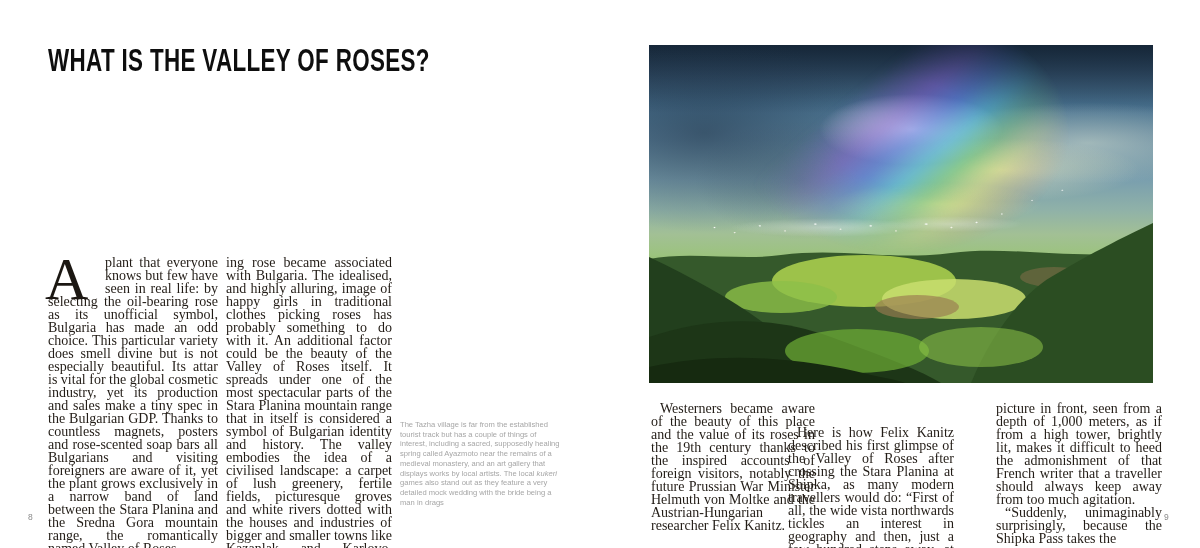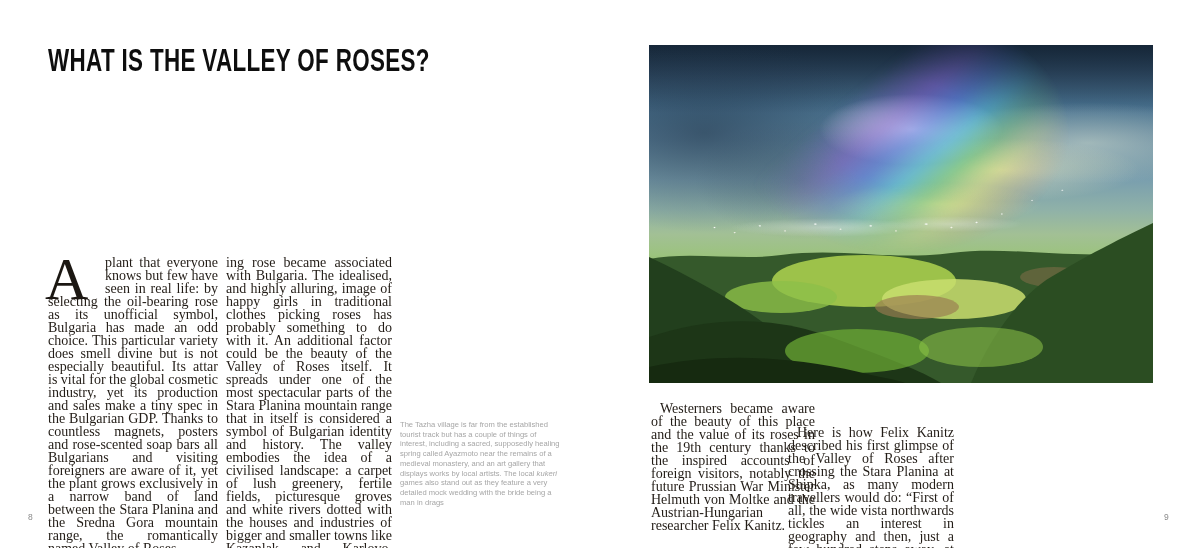--- a/index.html
+++ b/index.html
@@ -157,18 +157,20 @@
 
     <div class="col" id="col3">
       <p class="indent">Westerners became aware of the beauty of this place and the value of its roses in the 19th century thanks to the inspired accounts of foreign visitors, notably the future Prussian War Minister Helmuth von Moltke and the Austrian-Hungarian researcher Felix Kanitz.</p>
     </div>
 
     <div class="col" id="col4">
       <p class="indent">Here is how Felix Kanitz described his first glimpse of the Valley of Roses after crossing the Stara Planina at Shipka, as many modern travellers would do: “First of all, the wide vista northwards tickles an interest in geography and then, just a few hundred steps away, at the sight of the southern</p>
     </div>
 
     <div class="col" id="col5">
+      <p>picture in front, seen from a depth of 1,000 meters, as if from a high tower, brightly lit, makes it difficult to heed the admonishment of that French writer that a traveller should always keep away from too much agitation.</p>
+      <p class="indent">“Suddenly, unimaginably surprisingly, because the Shipka Pass takes the</p>
     </div>
 
     <div class="pagenum pn-right">9</div>
   </section>
 
 </div>
 
 </body></html>

